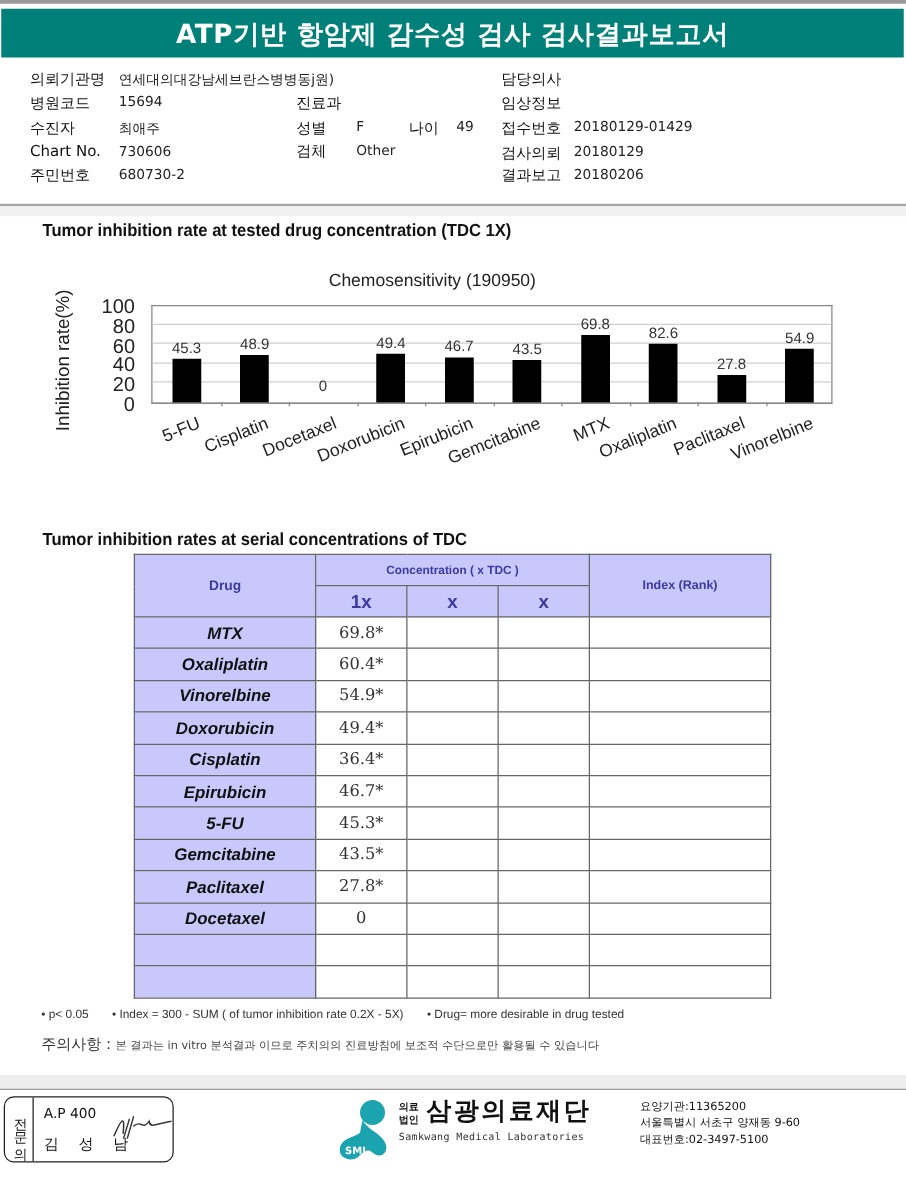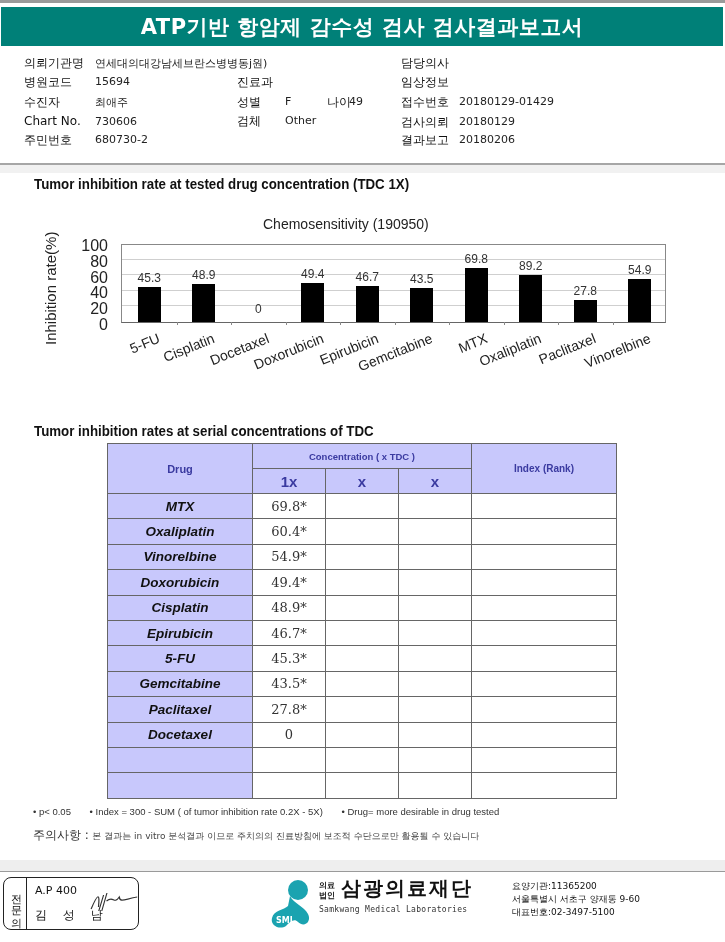--- a/index.html
+++ b/index.html
@@ -85,21 +85,21 @@
   <span class="val" style="left:95px;top:65px">730606</span>
 
   <span class="lbl" style="left:24px;top:82px">주민번호</span>
   <span class="val" style="left:95px;top:83px">680730-2</span>
 
   <span class="lbl" style="left:237px;top:24px">진료과</span>
 
   <span class="lbl" style="left:237px;top:44px">성별</span>
   <span class="val" style="left:285px;top:45px">F</span>
   <span class="lbl" style="left:327px;top:44px">나이</span>
-  <span class="val" style="left:349px;top:45px">49</span>
+  <span class="val" style="left:365px;top:45px">49</span>
 
   <span class="lbl" style="left:237px;top:63px">검체</span>
   <span class="val" style="left:285px;top:64px">Other</span>
 
   <span class="lbl" style="left:401px;top:5px">담당의사</span>
   <span class="lbl" style="left:401px;top:24px">임상정보</span>
   <span class="lbl" style="left:401px;top:44px">접수번호</span>
   <span class="val" style="left:459px;top:45px">20180129-01429</span>
   <span class="lbl" style="left:401px;top:64px">검사의뢰</span>
   <span class="val" style="left:459px;top:65px">20180129</span>
@@ -140,21 +140,21 @@
     <div class="bar" style="left: 233.75px; height: 36.426px; background: rgb(0, 0, 0);"></div>
     <div class="barlabel" style="left: 225.25px; bottom: 38.426px;">46.7</div>
     <div class="xtick" style="left: 218px;"></div>
     <div class="bar" style="left: 288.25px; height: 33.93px; background: rgb(0, 0, 0);"></div>
     <div class="barlabel" style="left: 279.75px; bottom: 35.93px;">43.5</div>
     <div class="xtick" style="left: 272.5px;"></div>
     <div class="bar" style="left: 342.75px; height: 54.444px; background: rgb(0, 0, 0);"></div>
     <div class="barlabel" style="left: 334.25px; bottom: 56.444px;">69.8</div>
     <div class="xtick" style="left: 327px;"></div>
     <div class="bar" style="left: 397.25px; height: 47.112px; background: rgb(0, 0, 0);"></div>
-    <div class="barlabel" style="left: 388.75px; bottom: 49.112px;">89.2</div>
+    <div class="barlabel" style="left: 388.75px; bottom: 49.112px;">82.6</div>
     <div class="xtick" style="left: 381.5px;"></div>
     <div class="bar" style="left: 451.75px; height: 21.684px; background: rgb(0, 0, 0);"></div>
     <div class="barlabel" style="left: 443.25px; bottom: 23.684px;">27.8</div>
     <div class="xtick" style="left: 436px;"></div>
     <div class="bar" style="left: 506.25px; height: 42.822px; background: rgb(0, 0, 0);"></div>
     <div class="barlabel" style="left: 497.75px; bottom: 44.822px;">54.9</div>
     <div class="xtick" style="left: 490.5px;"></div>
   </div>
 <div id="xlabels">
     <div class="xlabel" style="right: 568.75px; top: 330px;">5-FU</div>
@@ -208,21 +208,21 @@
       </tr>
       <tr>
         <td class="drug">Doxorubicin</td>
         <td class="val">49.4*</td>
         <td class="empty"></td>
         <td class="empty"></td>
         <td class="empty"></td>
       </tr>
       <tr>
         <td class="drug">Cisplatin</td>
-        <td class="val">48.9*</td>
+        <td class="val">36.4*</td>
         <td class="empty"></td>
         <td class="empty"></td>
         <td class="empty"></td>
       </tr>
       <tr>
         <td class="drug">Epirubicin</td>
         <td class="val">46.7*</td>
         <td class="empty"></td>
         <td class="empty"></td>
         <td class="empty"></td>

